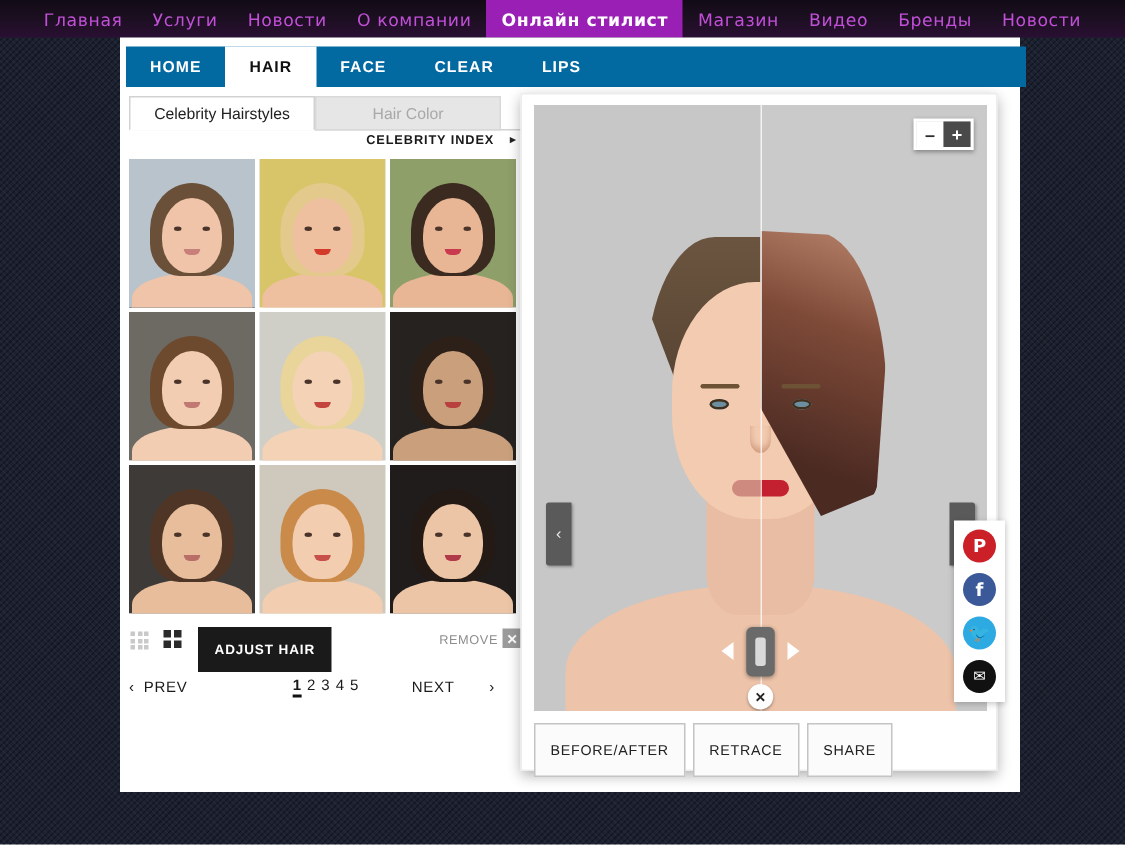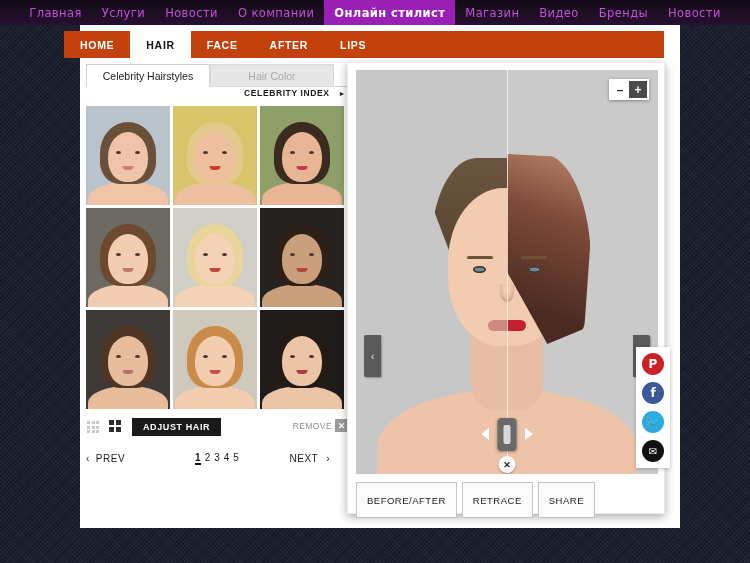--- a/index.html
+++ b/index.html
@@ -27,22 +27,22 @@
   .topnav .item.active{ background:#9a1fb5; color:#fff; font-weight:bold; }
 
   
   .page{
     position:absolute; left:80px; top:25px; width:600px; height:503px;
     background:#ffffff;
   }
 
   
   .tabstrip{
-    position:absolute; left:64px; top:31px; width:600px; height:27px;
-    background:#c2410c; display:flex; align-items:stretch;
+    position:absolute; left:84px; top:31px; width:600px; height:27px;
+    background:#0369a1; display:flex; align-items:stretch;
   }
   .tabstrip .tab{
     display:flex; align-items:center; justify-content:center;
     padding:0 16px; color:#ffffff; font-size:10.5px; font-weight:bold;
     letter-spacing:.7px; cursor:pointer; white-space:nowrap;
   }
   .tabstrip .tab.active{ background:#ffffff; color:#111111; }
 
   
   .leftpanel{ position:absolute; left:86px; top:60px; width:262px; height:420px; }
@@ -89,41 +89,41 @@
 
   
   .lp-tools{ position:absolute; left:0; top:358px; width:262px; height:22px; }
   .viewicon{ position:absolute; top:3px; cursor:pointer; display:grid; gap:1.5px; }
   .viewicon.small{ left:1px; grid-template-columns:repeat(3,3px); grid-template-rows:repeat(3,3px); }
   .viewicon.small i{ background:#c9c9c9; display:block; width:3px; height:3px; }
   .viewicon.large{ left:23px; grid-template-columns:repeat(2,5px); grid-template-rows:repeat(2,5px); gap:2px; top:2px;}
   .viewicon.large i{ background:#2b2b2b; display:block; width:5px; height:5px; }
 
   .adjusthair{
-    position:absolute; left:46px; top:0px; height:18px; padding:0 11px;
+    position:absolute; left:46px; top:0px; height:30px; padding:0 11px;
     background:#1a1a1a; color:#fff; font-size:9px; font-weight:bold; letter-spacing:.6px;
     display:flex; align-items:center; cursor:pointer;
   }
   .remove{
     position:absolute; right:0; top:1px; display:flex; align-items:center; gap:3px; cursor:pointer;
   }
   .remove .lbl{ font-size:8.5px; color:#8d8d8d; letter-spacing:.4px; }
   .remove .x{
     width:13px; height:13px; background:#9b9b9b; color:#fff; font-size:9px;
     display:flex; align-items:center; justify-content:center; font-weight:bold;
   }
 
   
   .pager{ position:absolute; left:0; top:388px; width:262px; height:20px;
           display:flex; align-items:center; font-size:10px; color:#1a1a1a; }
   .pager .prev{ display:flex; align-items:center; gap:6px; cursor:pointer; letter-spacing:.5px;}
   .pager .pages{ position:absolute; left:50%; transform:translateX(-50%); display:flex; gap:4px; }
   .pager .pages span{ cursor:pointer; font-size:10px; }
   .pager .pages span.cur{ border-bottom:2px solid #111; font-weight:bold; }
-  .pager .next{ position:absolute; right:18px; display:flex; align-items:center; gap:8px; cursor:pointer; letter-spacing:.5px;}
+  .pager .next{ position:absolute; right:18px; display:flex; align-items:center; gap:23px; cursor:pointer; letter-spacing:.5px;}
 
   
   .rightcard{
     position:absolute; left:347px; top:62px; width:318px; height:452px;
     background:#ffffff; box-shadow:0 3px 9px rgba(0,0,0,.33); border:1px solid #ececec;
   }
   .stage{
     position:absolute; left:8px; top:7px; width:302px; height:404px;
     overflow:hidden; background:#c9c9c9;
   }
@@ -240,21 +240,21 @@
     <div class="item">Бренды</div>
     <div class="item">Новости</div>
   </div>
 
 <div class="page"></div>
 
 <div class="tabstrip" id="tabstrip">
     <div class="tab">HOME</div>
     <div class="tab active">HAIR</div>
     <div class="tab">FACE</div>
-    <div class="tab">AFTER</div>
+    <div class="tab">CLEAR</div>
     <div class="tab">LIPS</div>
   </div>
 
 <div class="leftpanel">
 
   <div class="subtabs" id="subtabs">
       <div class="subtab active">Celebrity Hairstyles</div>
       <div class="subtab inactive">Hair Color</div>
     </div>
 

